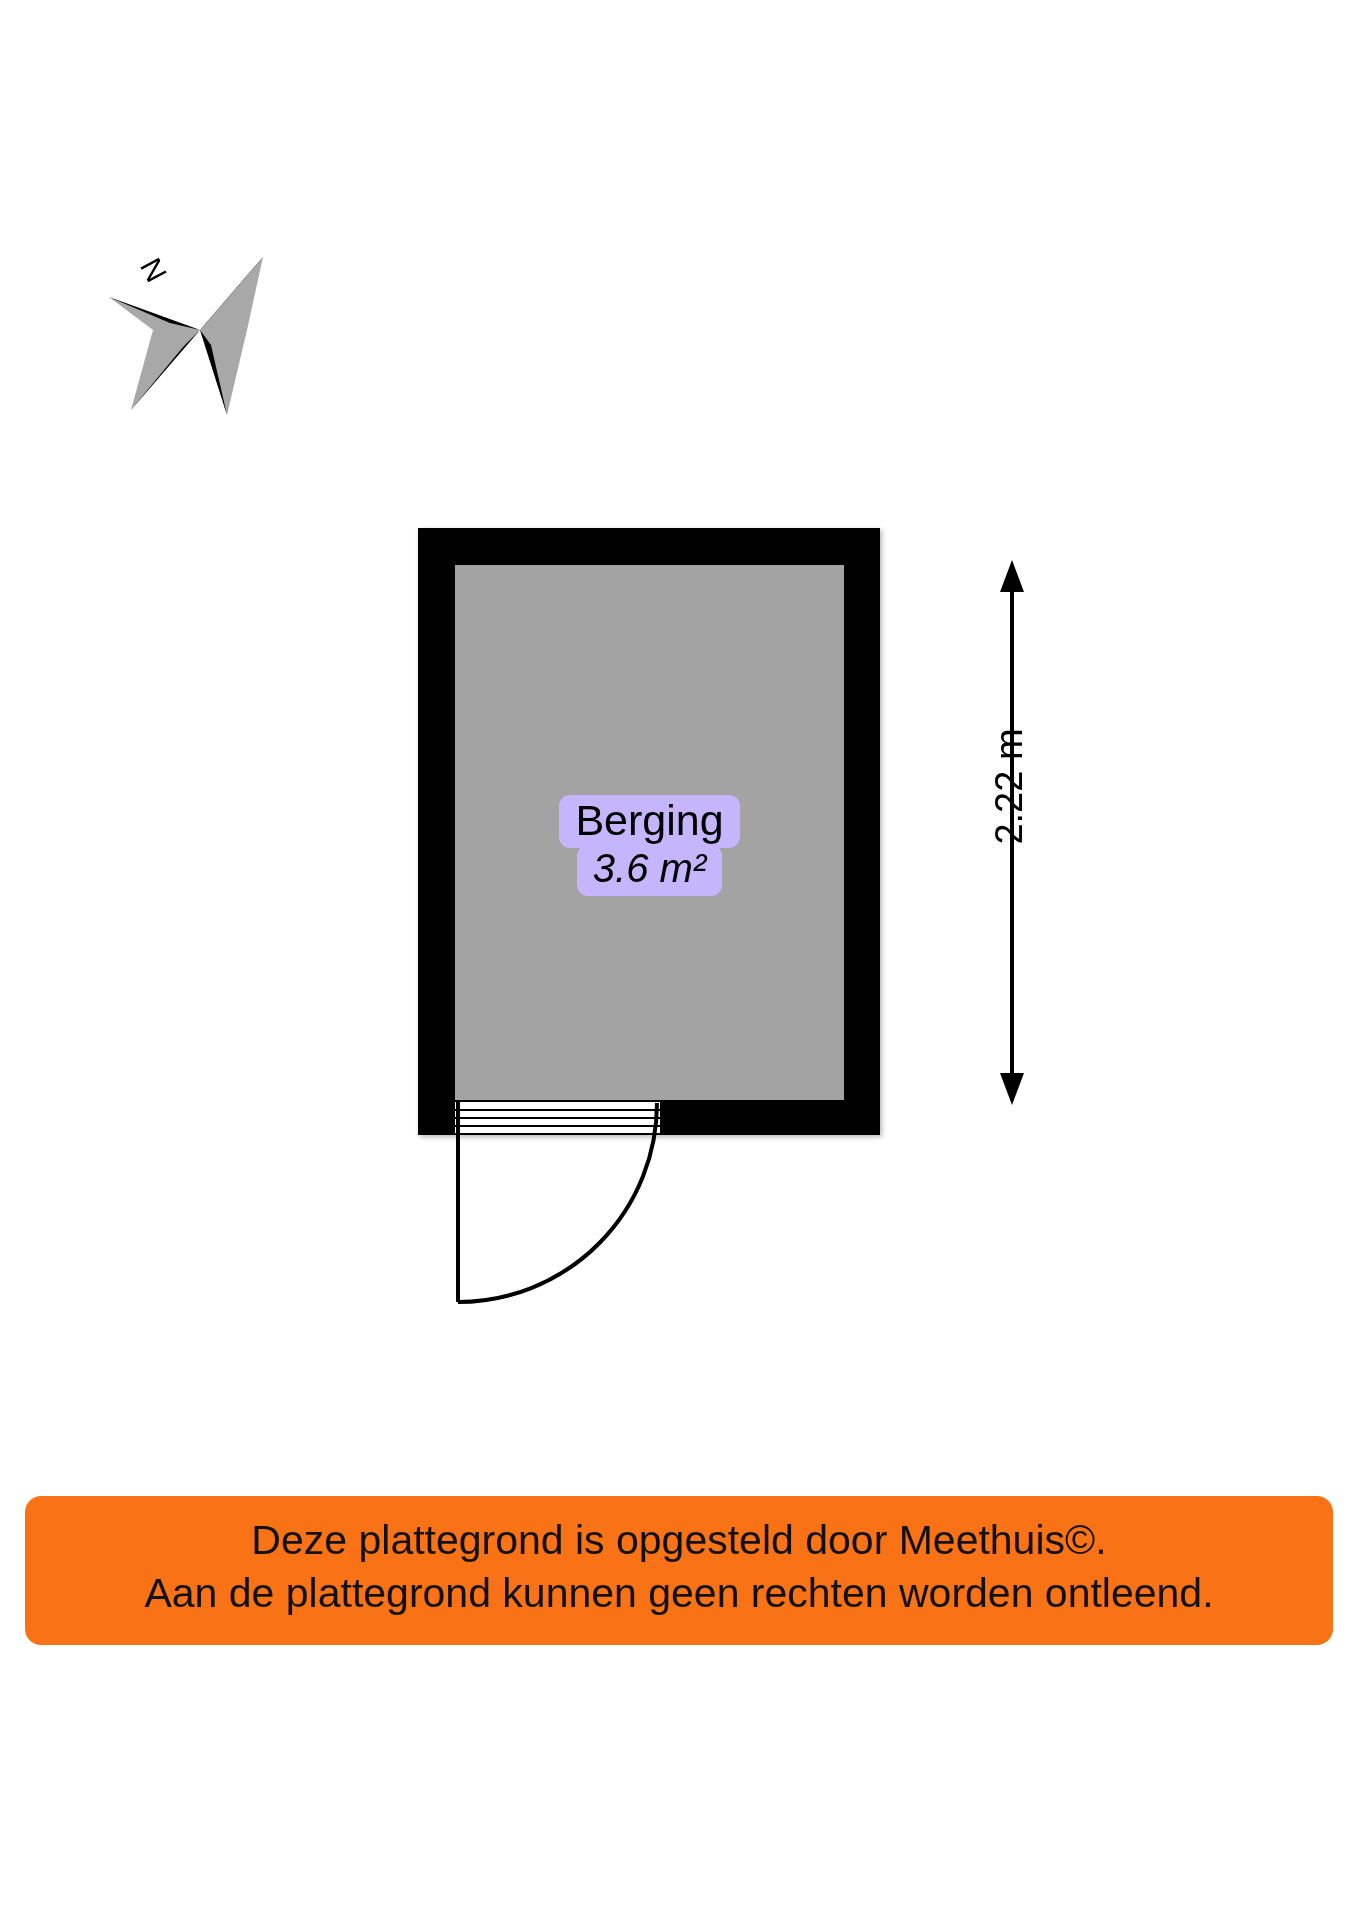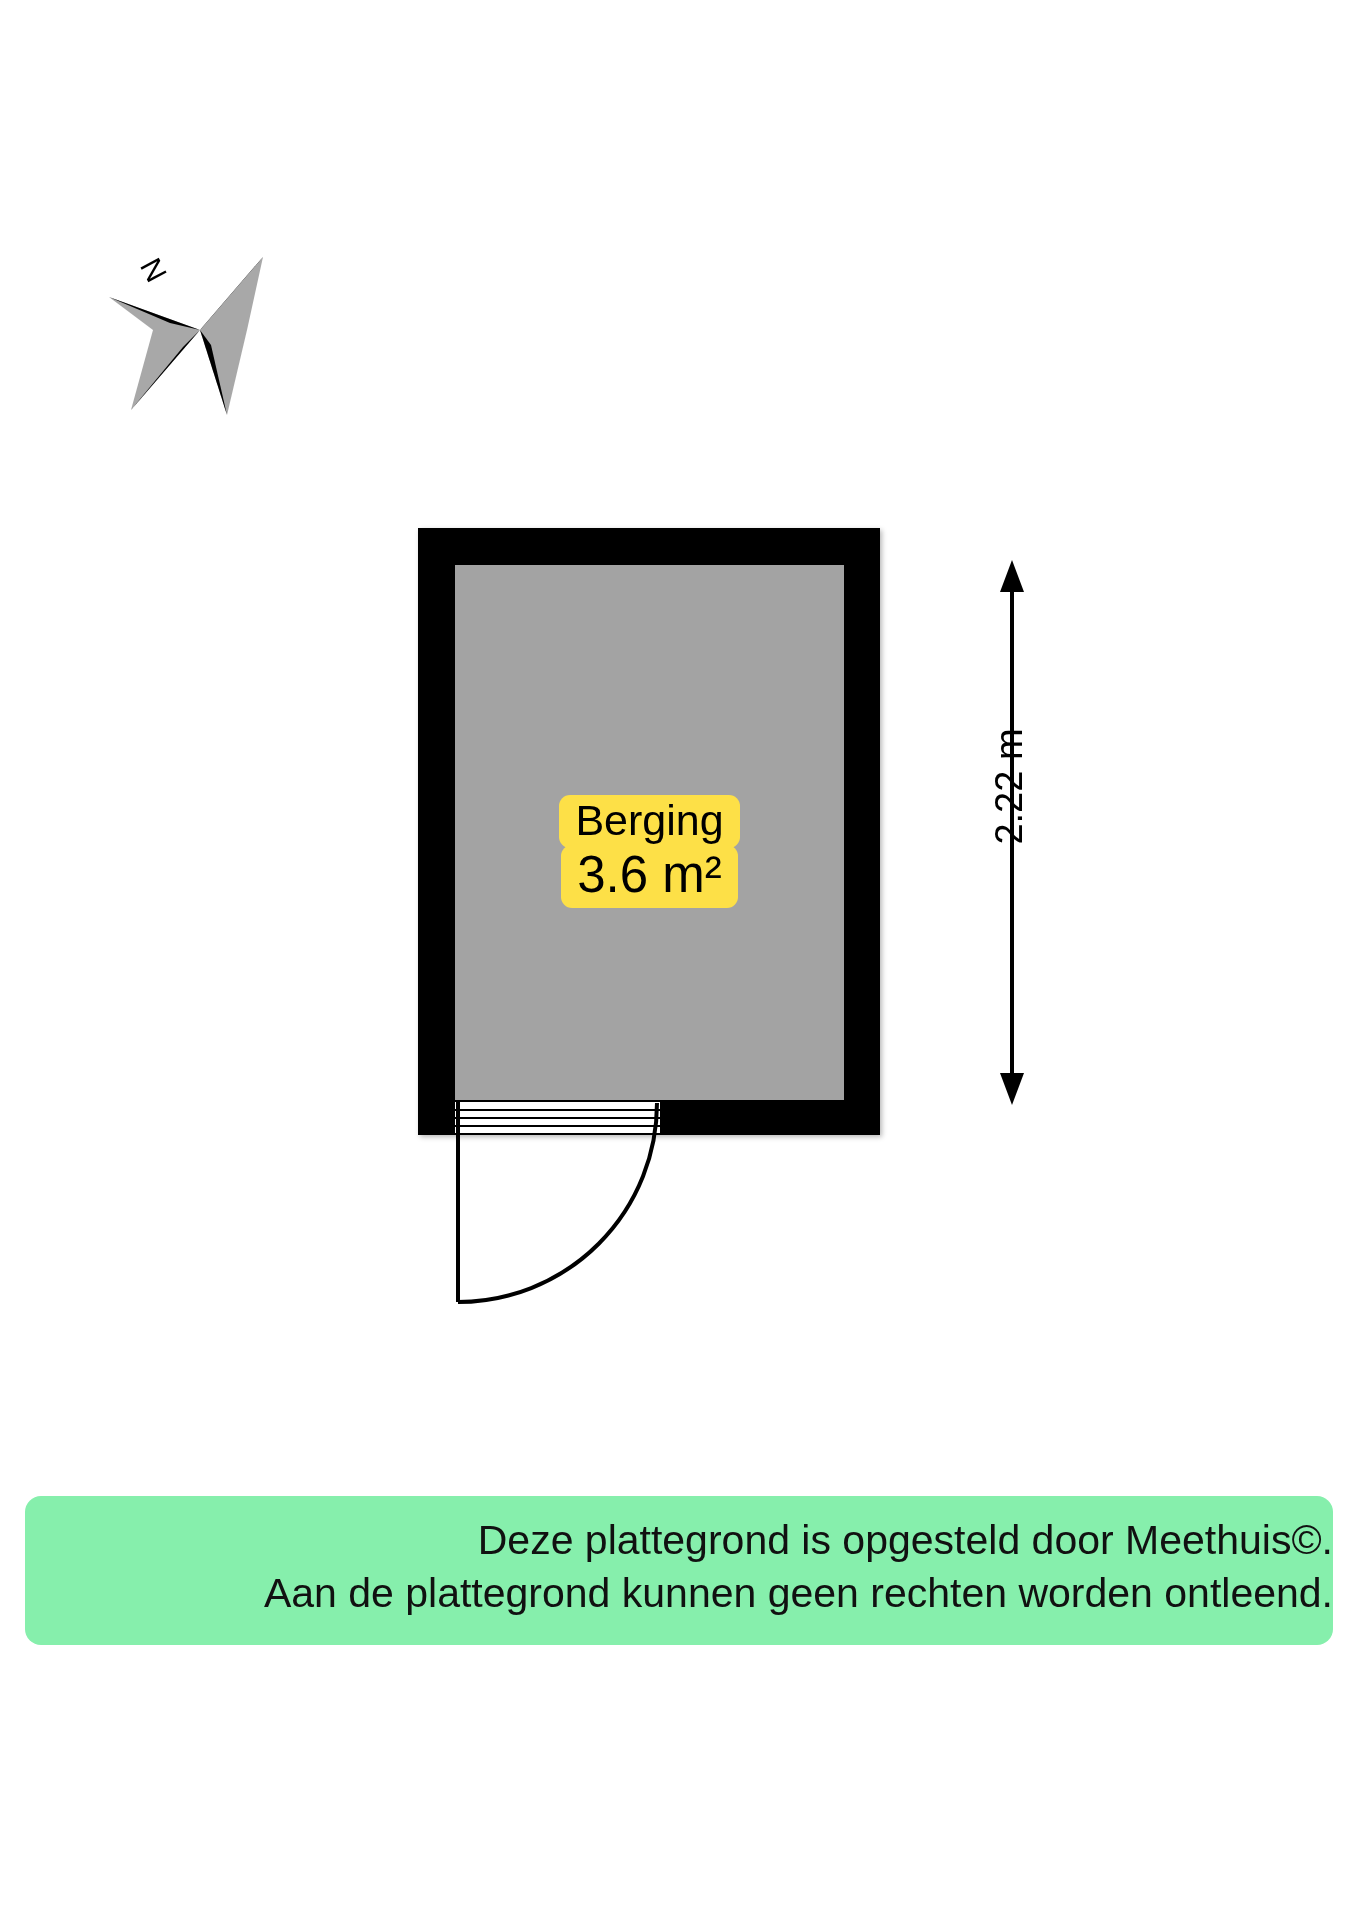--- a/index.html
+++ b/index.html
@@ -100,32 +100,33 @@
   .room-label-group {
     position: absolute;
     left: 542px;
     top: 795px;
     width: 215px;
     display: flex;
     flex-direction: column;
     align-items: center;
   }
   .chip {
-    background: #fde047;
+    background: #c4b5fd;
     border-radius: 11px;
     padding: 2px 16px 5px 16px;
     color: #000;
     font-size: 43px;
     line-height: 1.08;
     white-space: nowrap;
     font-weight: 400;
   }
   .chip.area {
     margin-top: -3px;
-    font-size: 51px;
+    font-size: 40px;
+    font-style: italic;
   }
 
   
   .dim-v {
     position: absolute;
     left: 962px;
     top: 560px;
     width: 100px;
     height: 545px;
   }
@@ -160,23 +161,23 @@
     white-space: nowrap;
   }
 
   
   .footer-box {
     position: absolute;
     left: 25px;
     top: 1496px;
     width: 1308px;
     padding: 18px 0 24px 0;
-    background: #86efac;
+    background: #f97316;
     border-radius: 16px;
-    text-align: right;
+    text-align: center;
   }
   .footer-line {
     color: #111;
     font-size: 41px;
     line-height: 1.30;
     white-space: nowrap;
   }
 </style>
 </head>
 <body>

